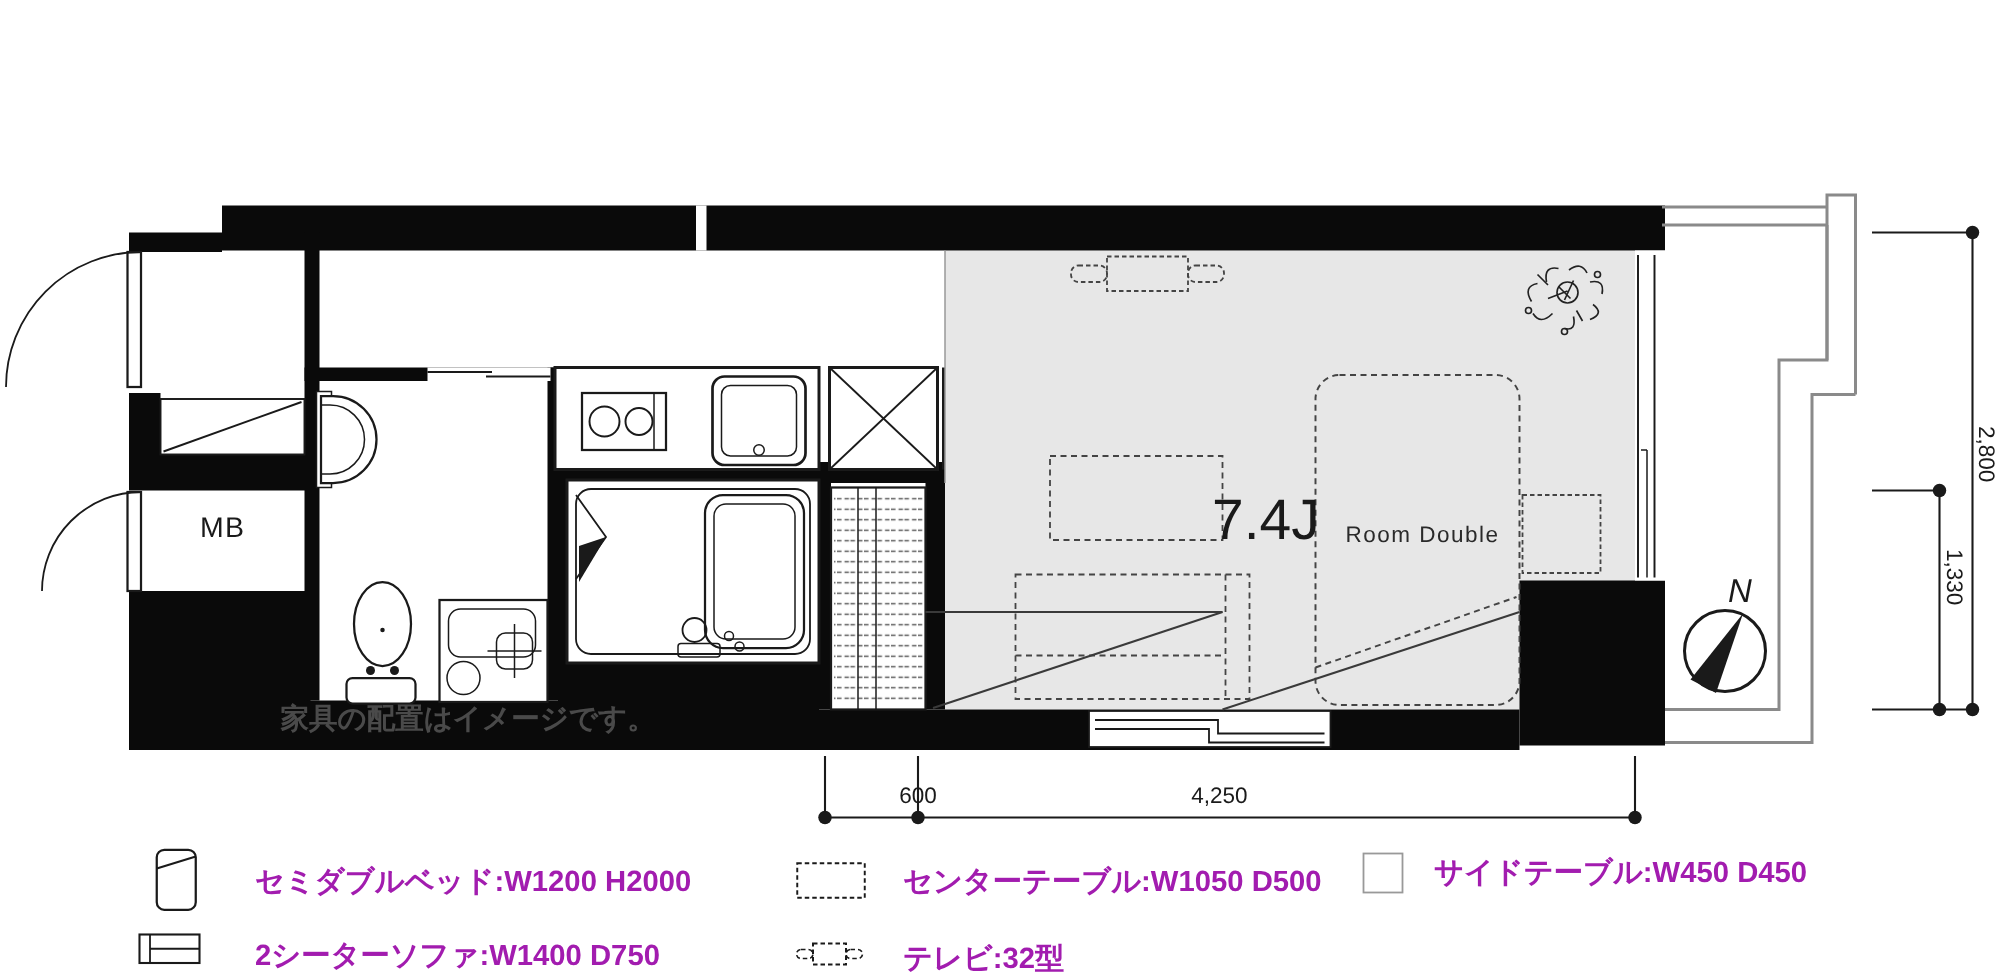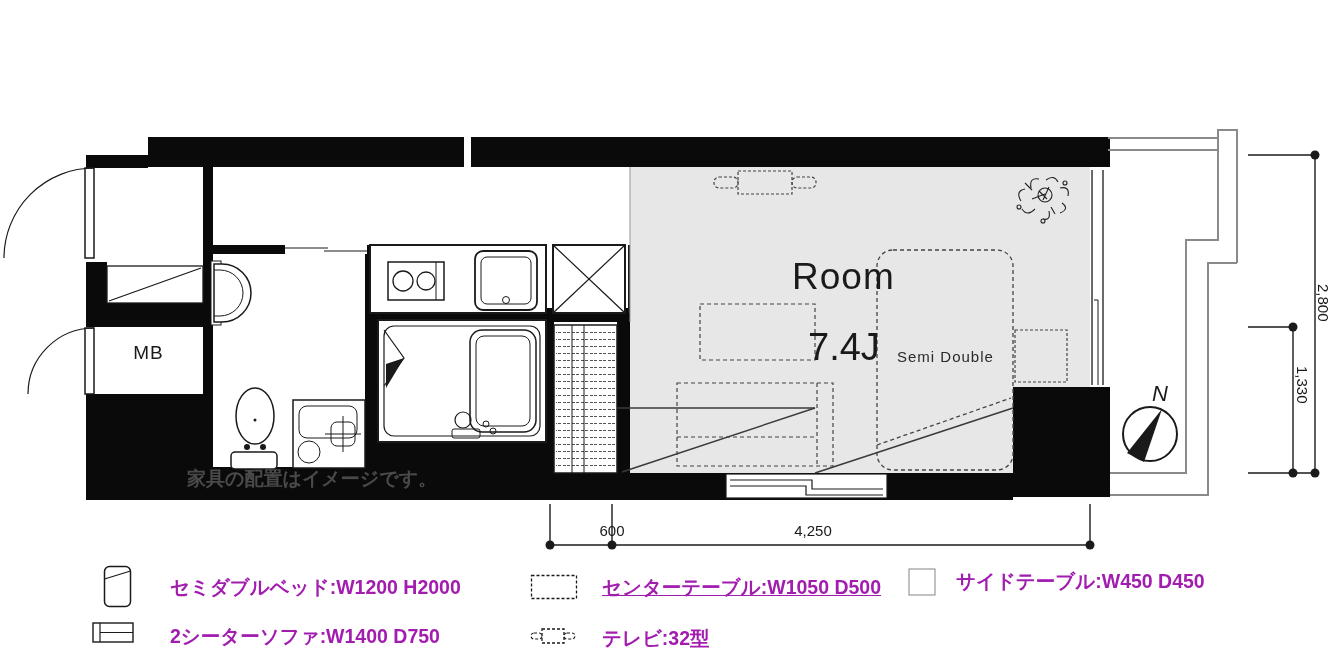--- a/index.html
+++ b/index.html
@@ -237,23 +237,22 @@
       <line x1="1248" y1="327" x2="1293" y2="327"></line>
       <line x1="1293" y1="327" x2="1293" y2="473"></line>
       <line x1="1248" y1="473" x2="1315" y2="473"></line>
       <circle cx="1315" cy="155" r="4.5" stroke="none"></circle>
       <circle cx="1293" cy="327" r="4.5" stroke="none"></circle>
       <circle cx="1293" cy="473" r="4.5" stroke="none"></circle>
       <circle cx="1315" cy="473" r="4.5" stroke="none"></circle>
     </g>
   </svg>
 
-  <div class="lbl room-name">Room</div>
   <div class="lbl room-size">7.4J</div>
-  <div class="lbl bed-label">Semi Double</div>
+  <div class="lbl bed-label">Room Double</div>
   <div class="lbl mb-label">MB</div>
   <div class="lbl north-label">N</div>
   <div class="lbl watermark">家具の配置はイメージです。</div>
 
   <div class="lbl dim dim-600">600</div>
   <div class="lbl dim dim-4250">4,250</div>
   <div class="lbl dim dim-rot dim-2800">2,800</div>
   <div class="lbl dim dim-rot dim-1330">1,330</div>
 
   <span class="legend-icon" style="left:103px;top:565px;">
@@ -262,21 +261,21 @@
       <line x1="1.5" y1="14" x2="27.5" y2="6" stroke="#1a1a1a" stroke-width="1.3"></line>
     </svg>
   </span>
   <div class="legend-txt" style="left:170px;top:574px;">セミダブルベッド:W1200 H2000</div>
 
   <span class="legend-icon" style="left:530px;top:574px;">
     <svg width="48" height="26" viewBox="0 0 48 26">
       <rect x="1.5" y="1.5" width="45" height="23" fill="none" stroke="#1a1a1a" stroke-width="1.3" stroke-dasharray="3 2"></rect>
     </svg>
   </span>
-  <div class="legend-txt" style="left:602px;top:574px;text-decoration:underline;">センターテーブル:W1050 D500</div>
+  <div class="legend-txt" style="left:602px;top:574px;">センターテーブル:W1050 D500</div>
 
   <span class="legend-icon" style="left:908px;top:568px;">
     <svg width="29" height="29" viewBox="0 0 29 29">
       <rect x="1" y="1" width="26" height="26" fill="none" stroke="#999" stroke-width="1.2"></rect>
     </svg>
   </span>
   <div class="legend-txt" style="left:956px;top:568px;">サイドテーブル:W450 D450</div>
 
   <span class="legend-icon" style="left:92px;top:622px;">
     <svg width="42" height="22" viewBox="0 0 42 22">

